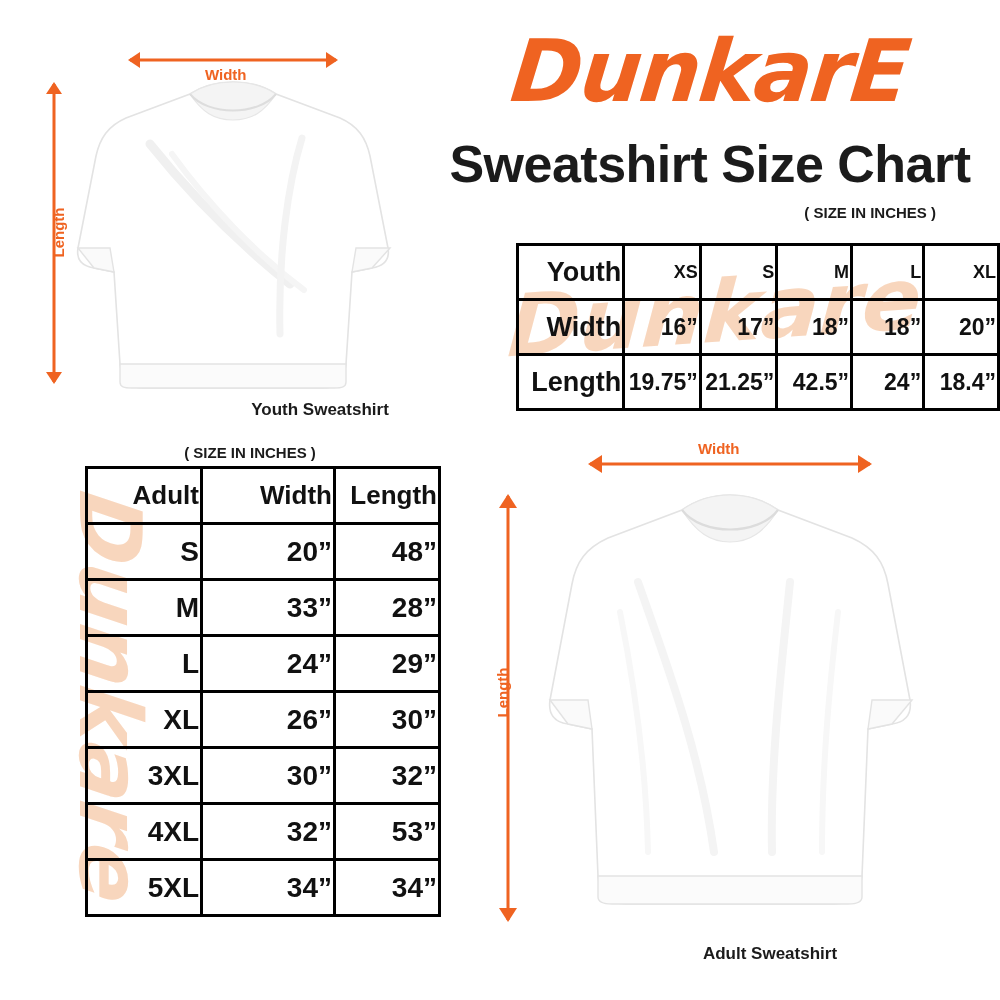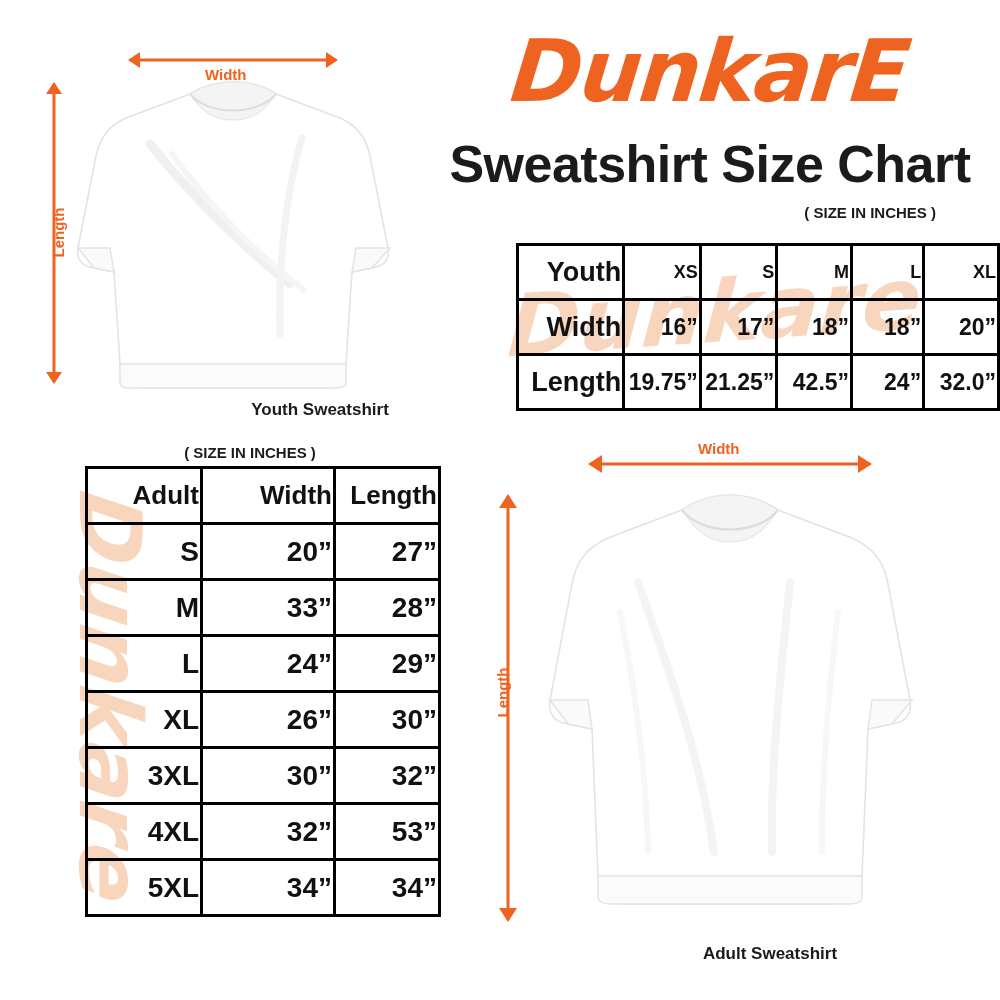--- a/index.html
+++ b/index.html
@@ -206,39 +206,39 @@
         <td class="val">18”</td>
         <td class="val">18”</td>
         <td class="val">20”</td>
       </tr>
       <tr class="small">
         <td class="label">Length</td>
         <td class="val">19.75”</td>
         <td class="val">21.25”</td>
         <td class="val">42.5”</td>
         <td class="val">24”</td>
-        <td class="val">32.0”</td>
+        <td class="val">18.4”</td>
       </tr>
     </tbody>
       </table>
   </div>
 
   <div class="size-note-mid">( SIZE IN INCHES )</div>
   <div class="adult-table-wrap">
     <table class="chart adult-table">
       <tbody>
           <tr>
         <td class="c0 head">Adult</td>
         <td class="c1 head">Width</td>
         <td class="c2 head">Length</td>
       </tr>
       <tr>
         <td class="c0">S</td>
         <td class="c1">20”</td>
-        <td class="c2">27”</td>
+        <td class="c2">48”</td>
       </tr>
       <tr>
         <td class="c0">M</td>
         <td class="c1">33”</td>
         <td class="c2">28”</td>
       </tr>
       <tr>
         <td class="c0">L</td>
         <td class="c1">24”</td>
         <td class="c2">29”</td>

